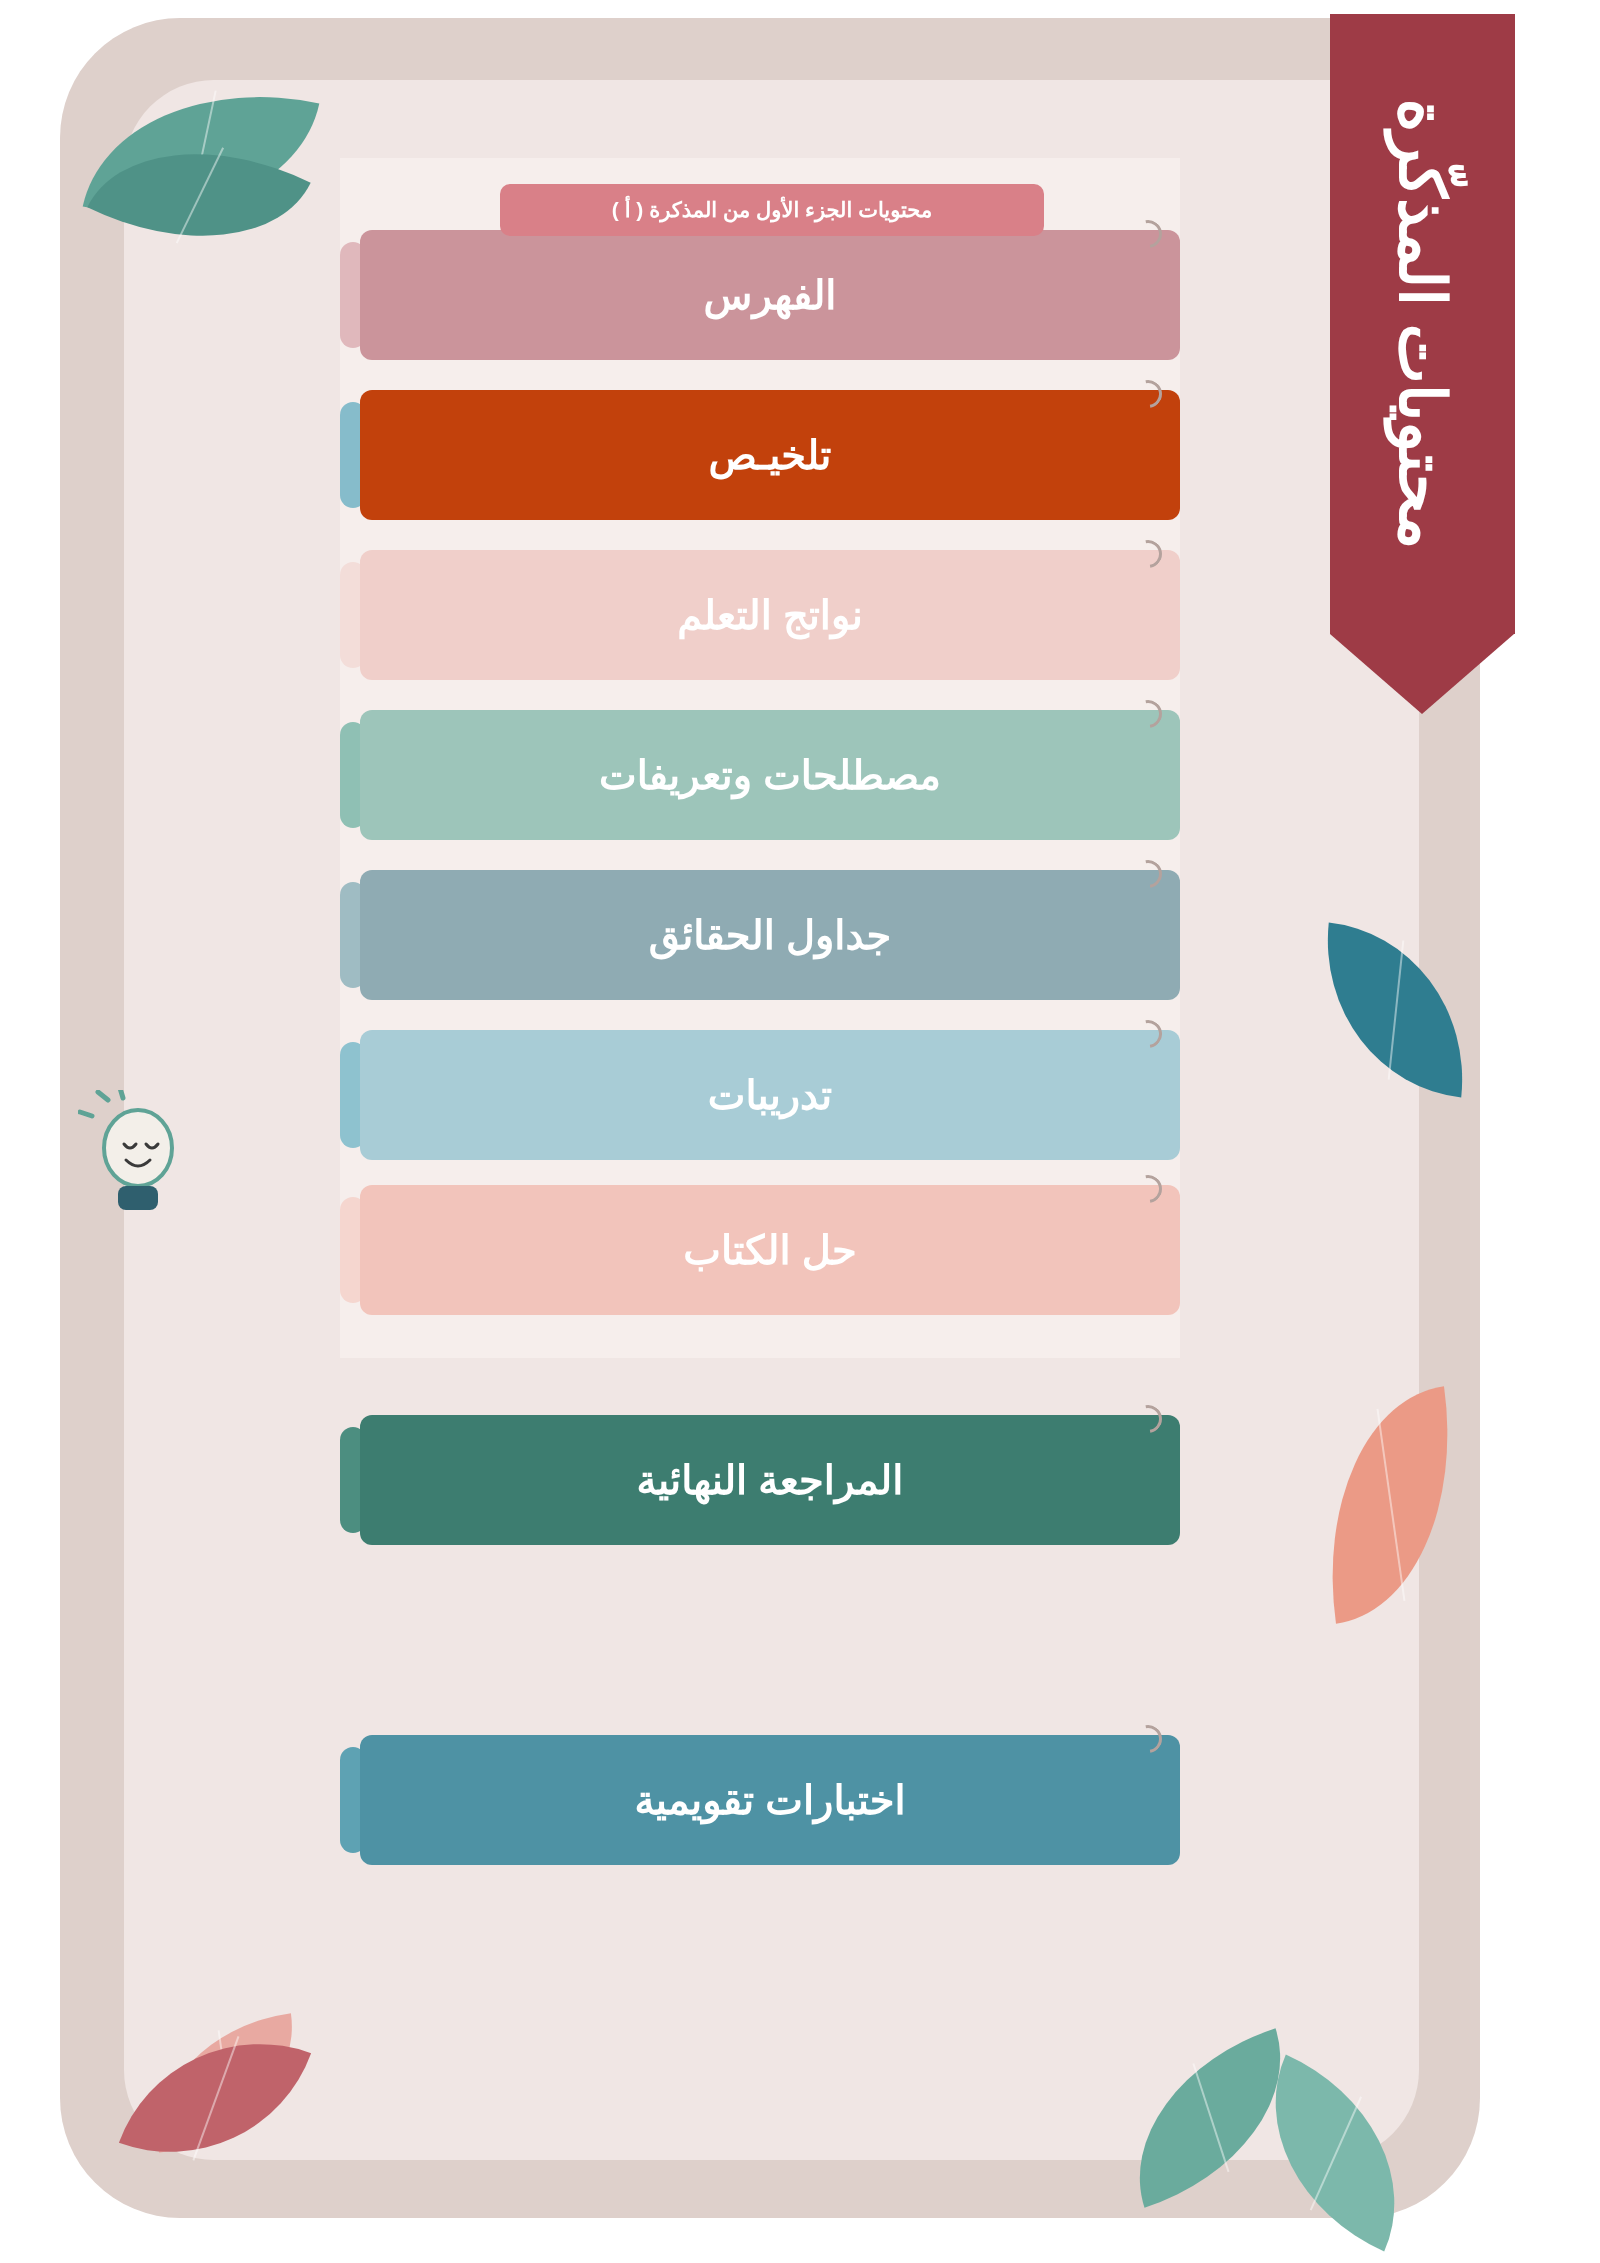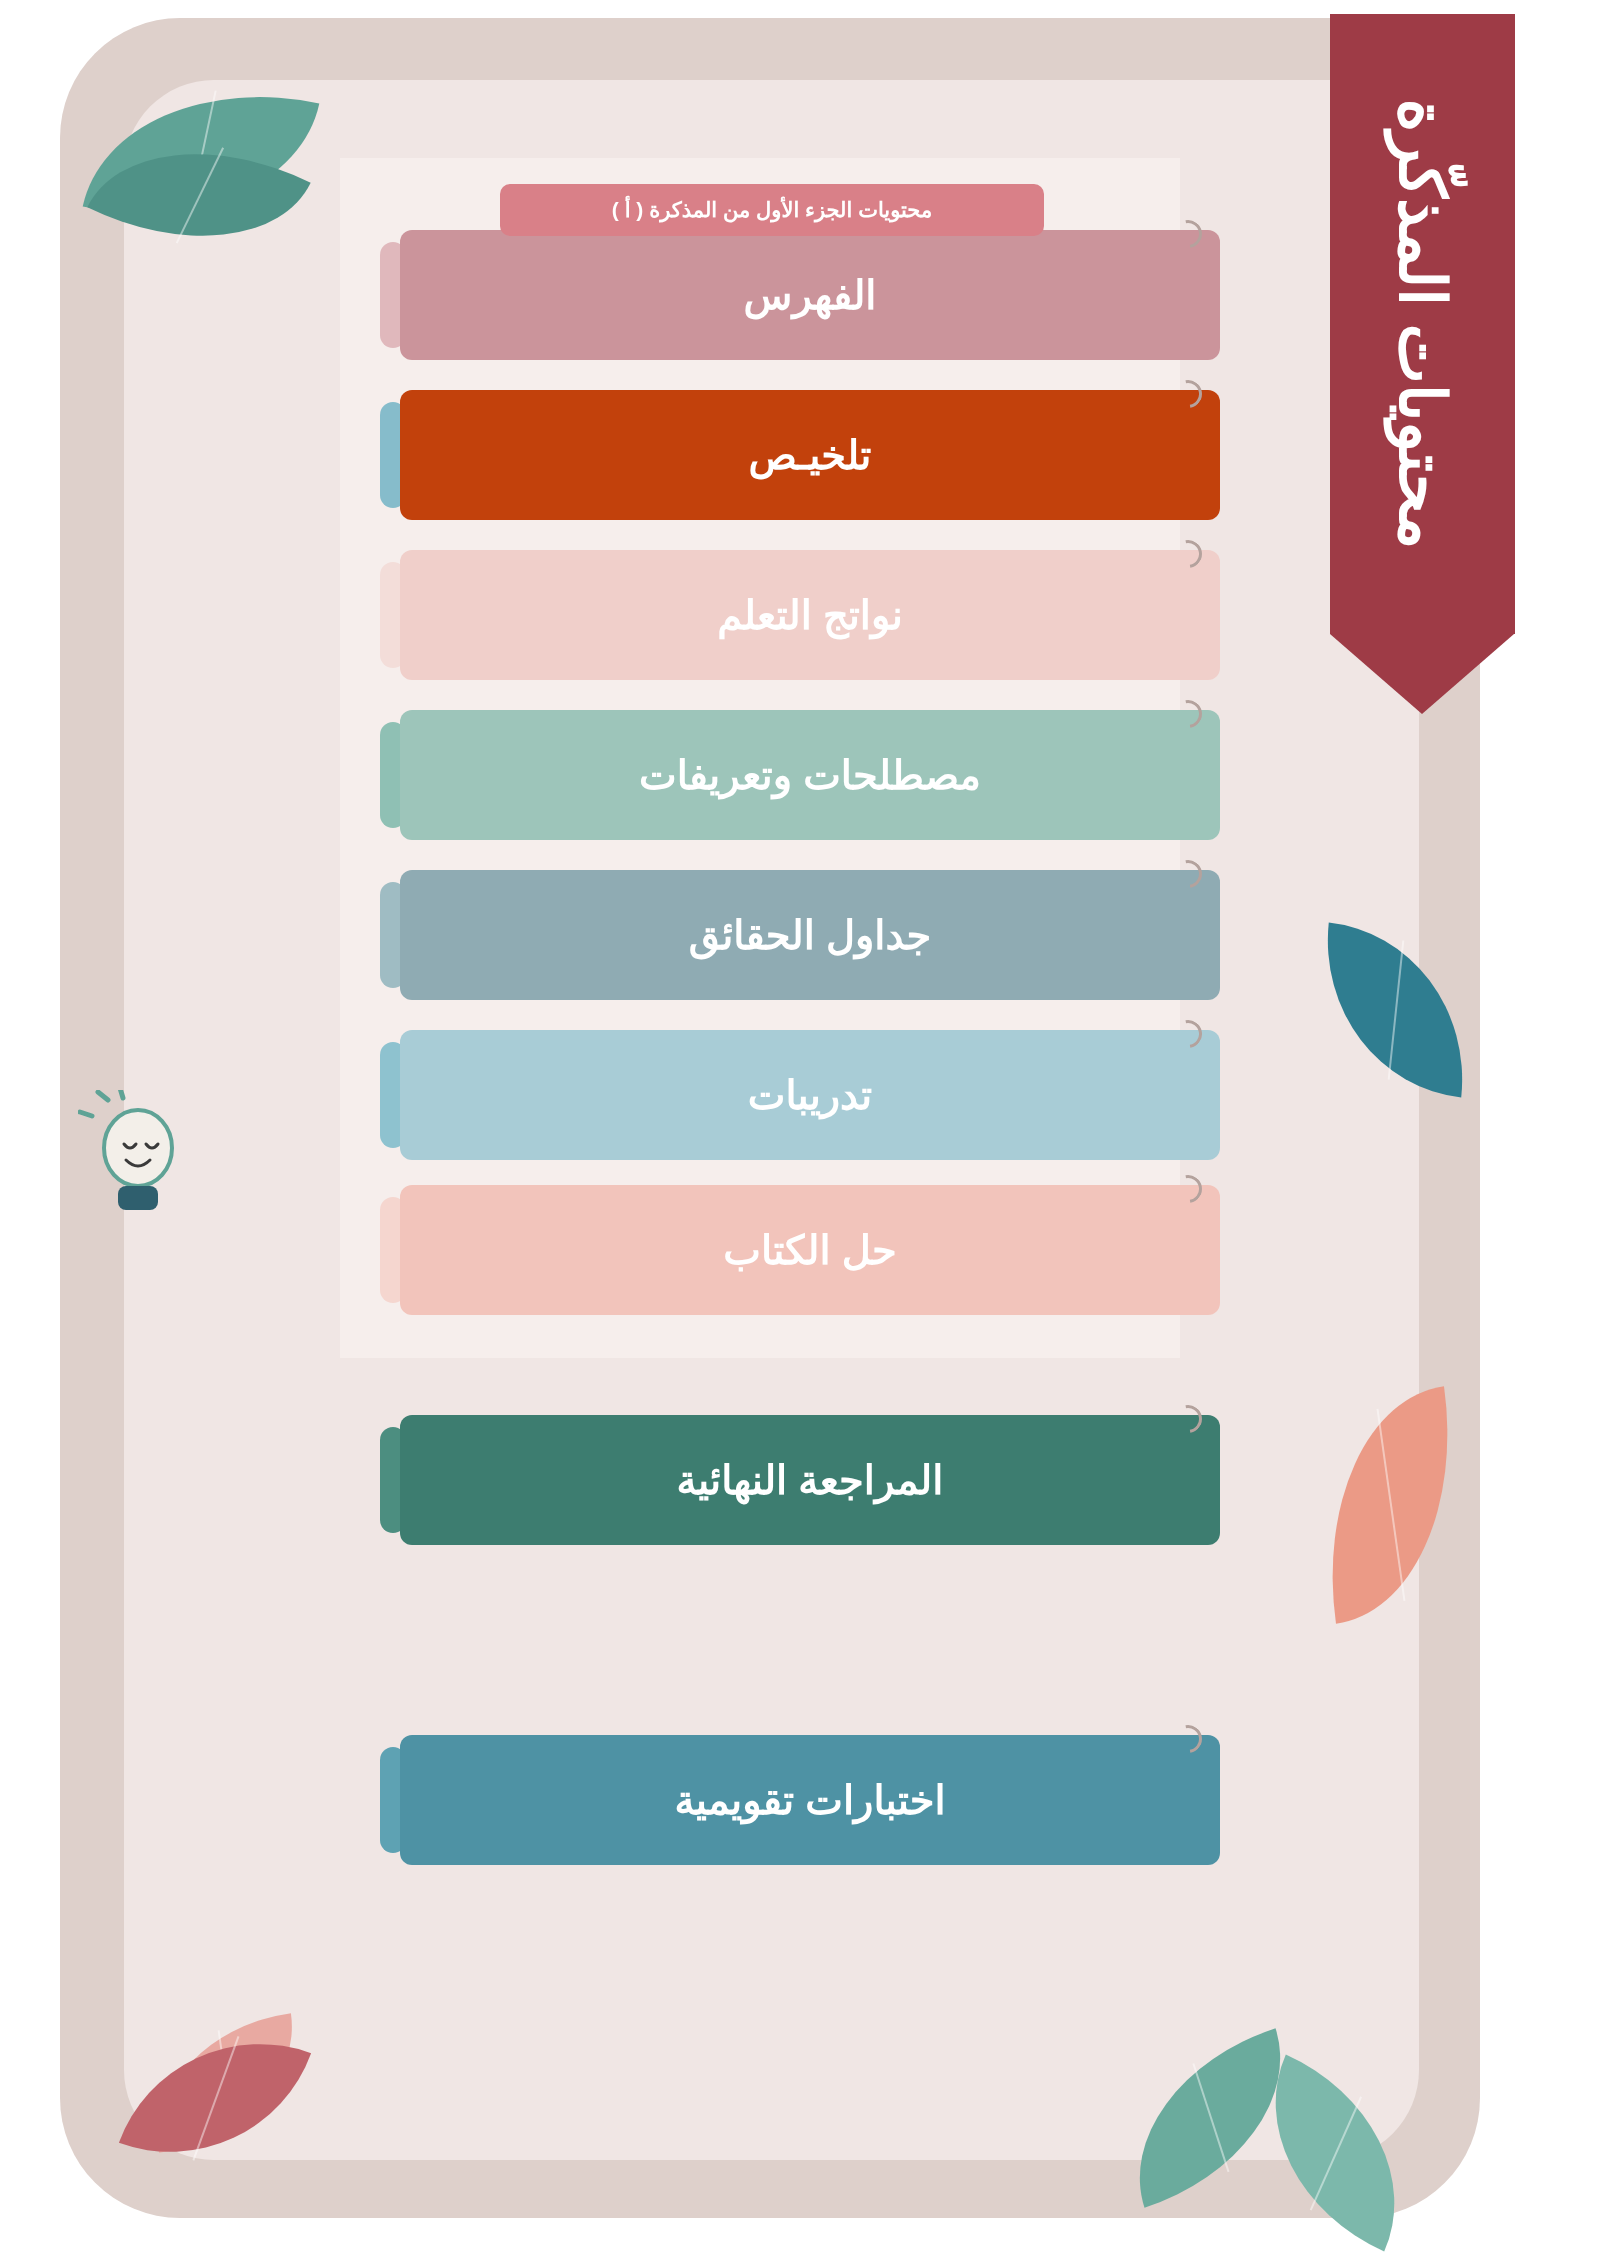--- a/index.html
+++ b/index.html
@@ -119,21 +119,20 @@
     background: #e21f1f;
   }
 
   
   .row {
     position: absolute;
     left: 340px;
     width: 840px;
     height: 130px;
     z-index: 4;
-    margin-left: 40px;
   }
   .row .bar {
     position: absolute;
     left: 20px;
     top: 0;
     width: 820px;
     height: 130px;
     border-radius: 12px;
     display: flex;
     align-items: center;

